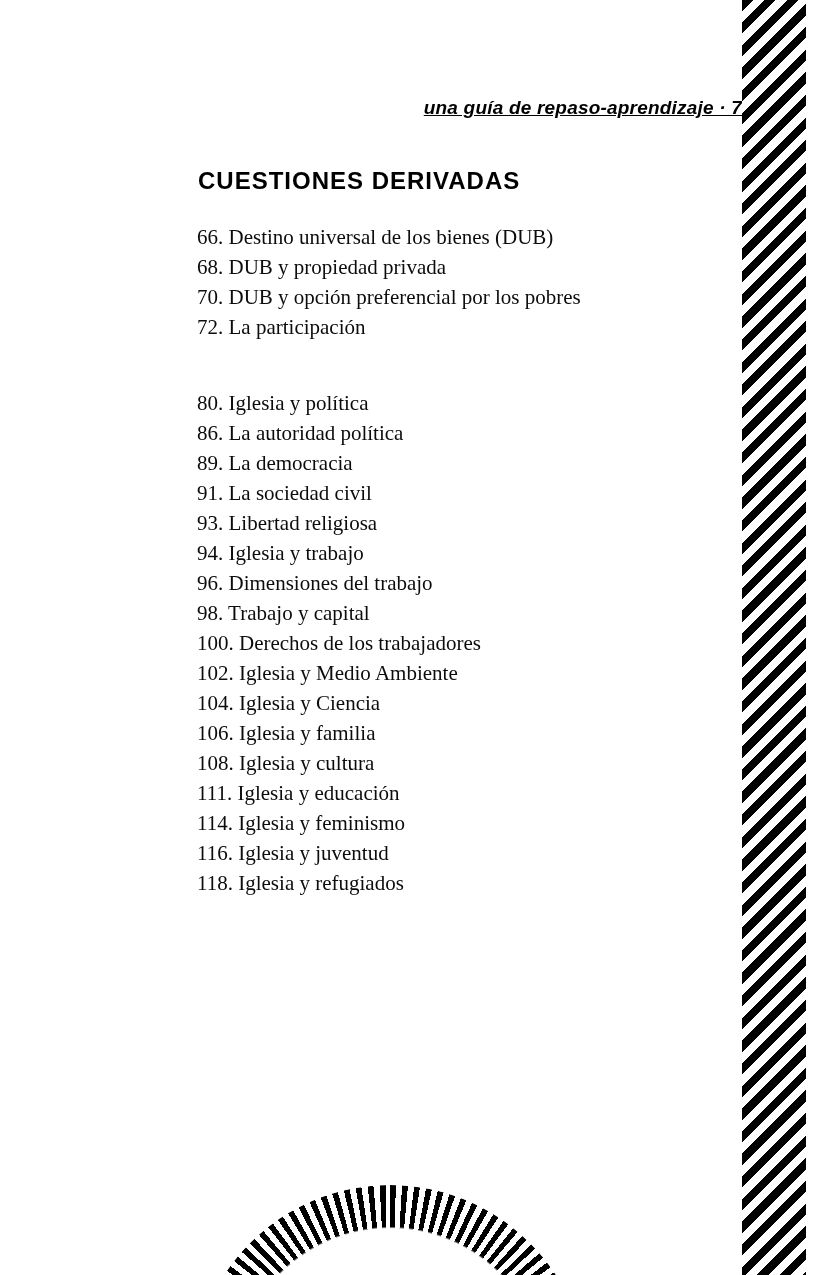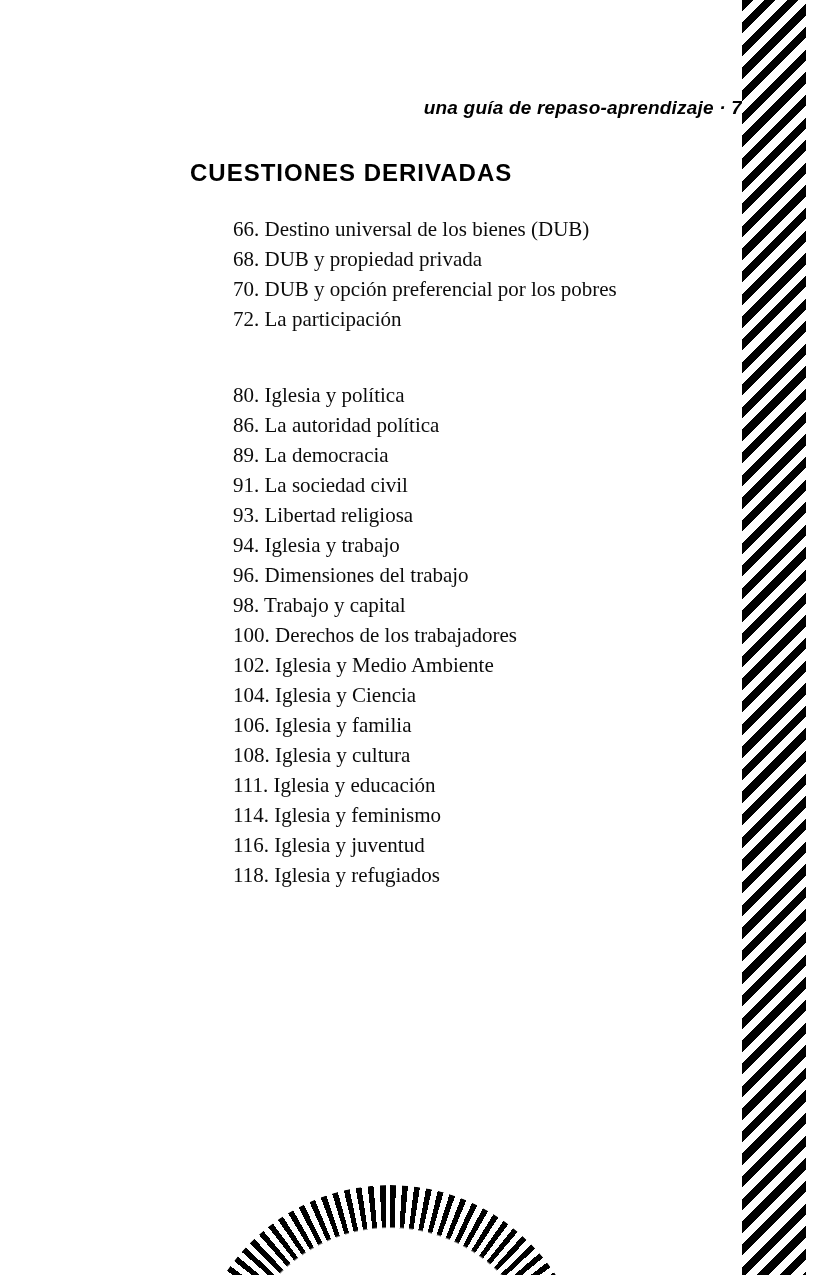--- a/index.html
+++ b/index.html
@@ -20,50 +20,50 @@
     top: 97px;
     left: 0;
     width: 742px;
     text-align: right;
     font-family: "Liberation Sans", sans-serif;
     font-weight: 700;
     font-style: italic;
     font-size: 19px;
     letter-spacing: 0.2px;
     color: #000000;
+    text-decoration: underline;
   }
   .content {
     position: absolute;
     left: 186px;
     top: 155px;
     width: 565px;
   }
   .toc-section + .toc-section {
     margin-top: 46px;
   }
   .section-title {
-    margin: 4px;
+    margin: 12px;
     font-family: "Liberation Sans", sans-serif;
     font-weight: 700;
     font-size: 24px;
     letter-spacing: 1px;
     color: #000000;
   }
   .toc-list {
     list-style: none;
     margin: 27px 0 0 0;
     padding: 0 0 0 11px;
     font-family: "Liberation Serif", serif;
     font-size: 21px;
     line-height: 30px;
     color: #0c0c0c;
   }
   .toc-item {
     white-space: nowrap;
-    margin-left: 36px;
   }
   
   .stripe-band {
     position: absolute;
     top: 0;
     bottom: 0;
     right: 19px;
     width: 64px;
     background: repeating-linear-gradient(135deg, #000 0 8px, #fff 8px 16px);
   }

